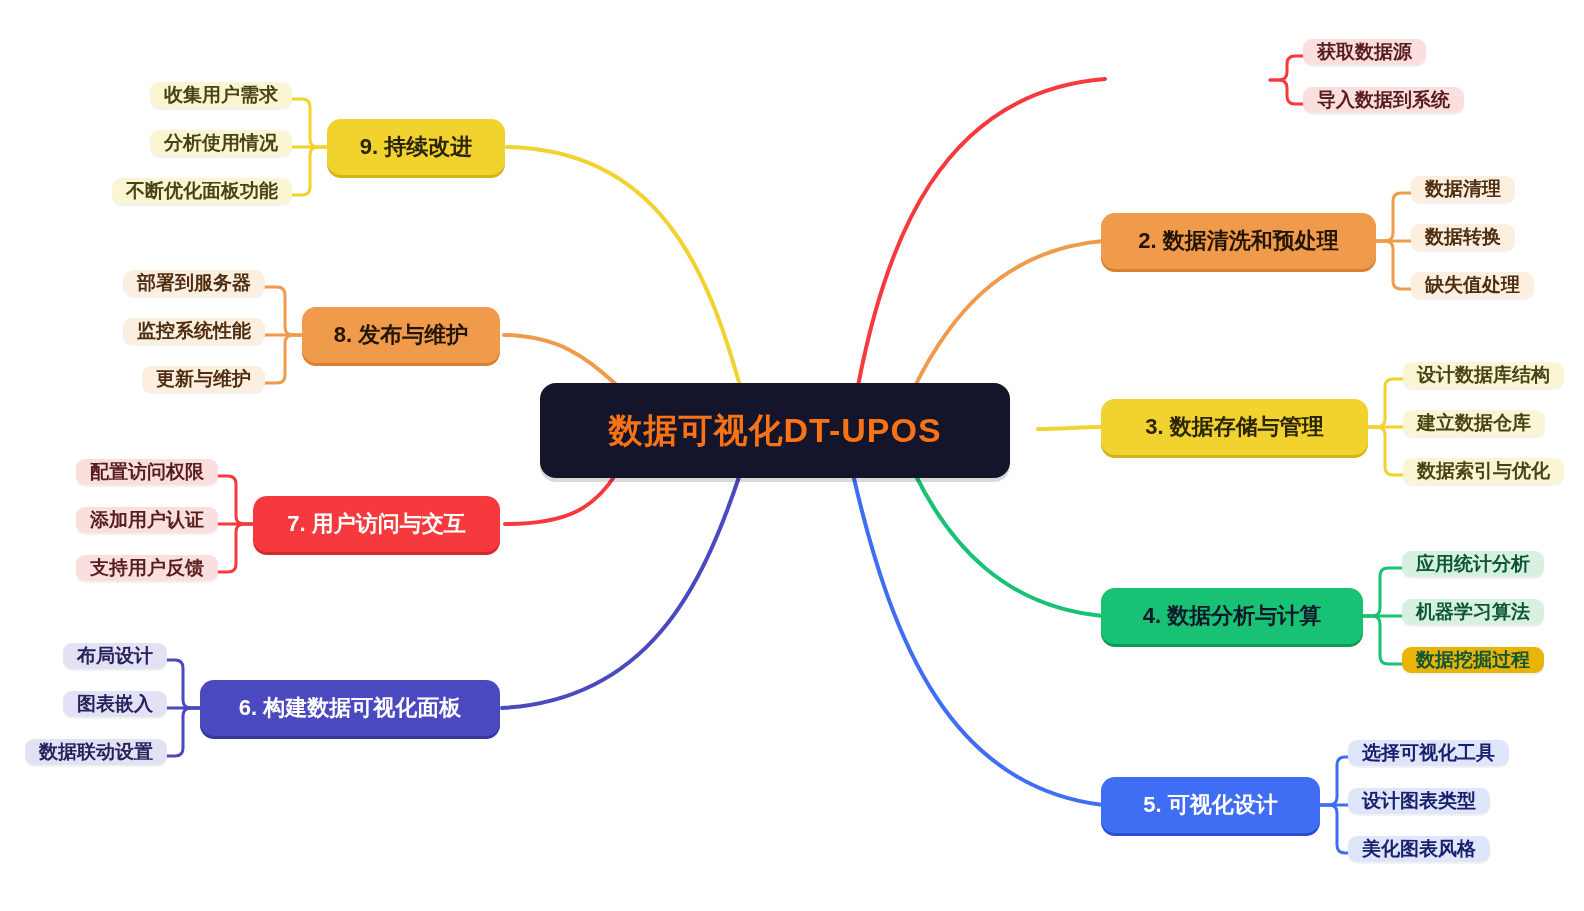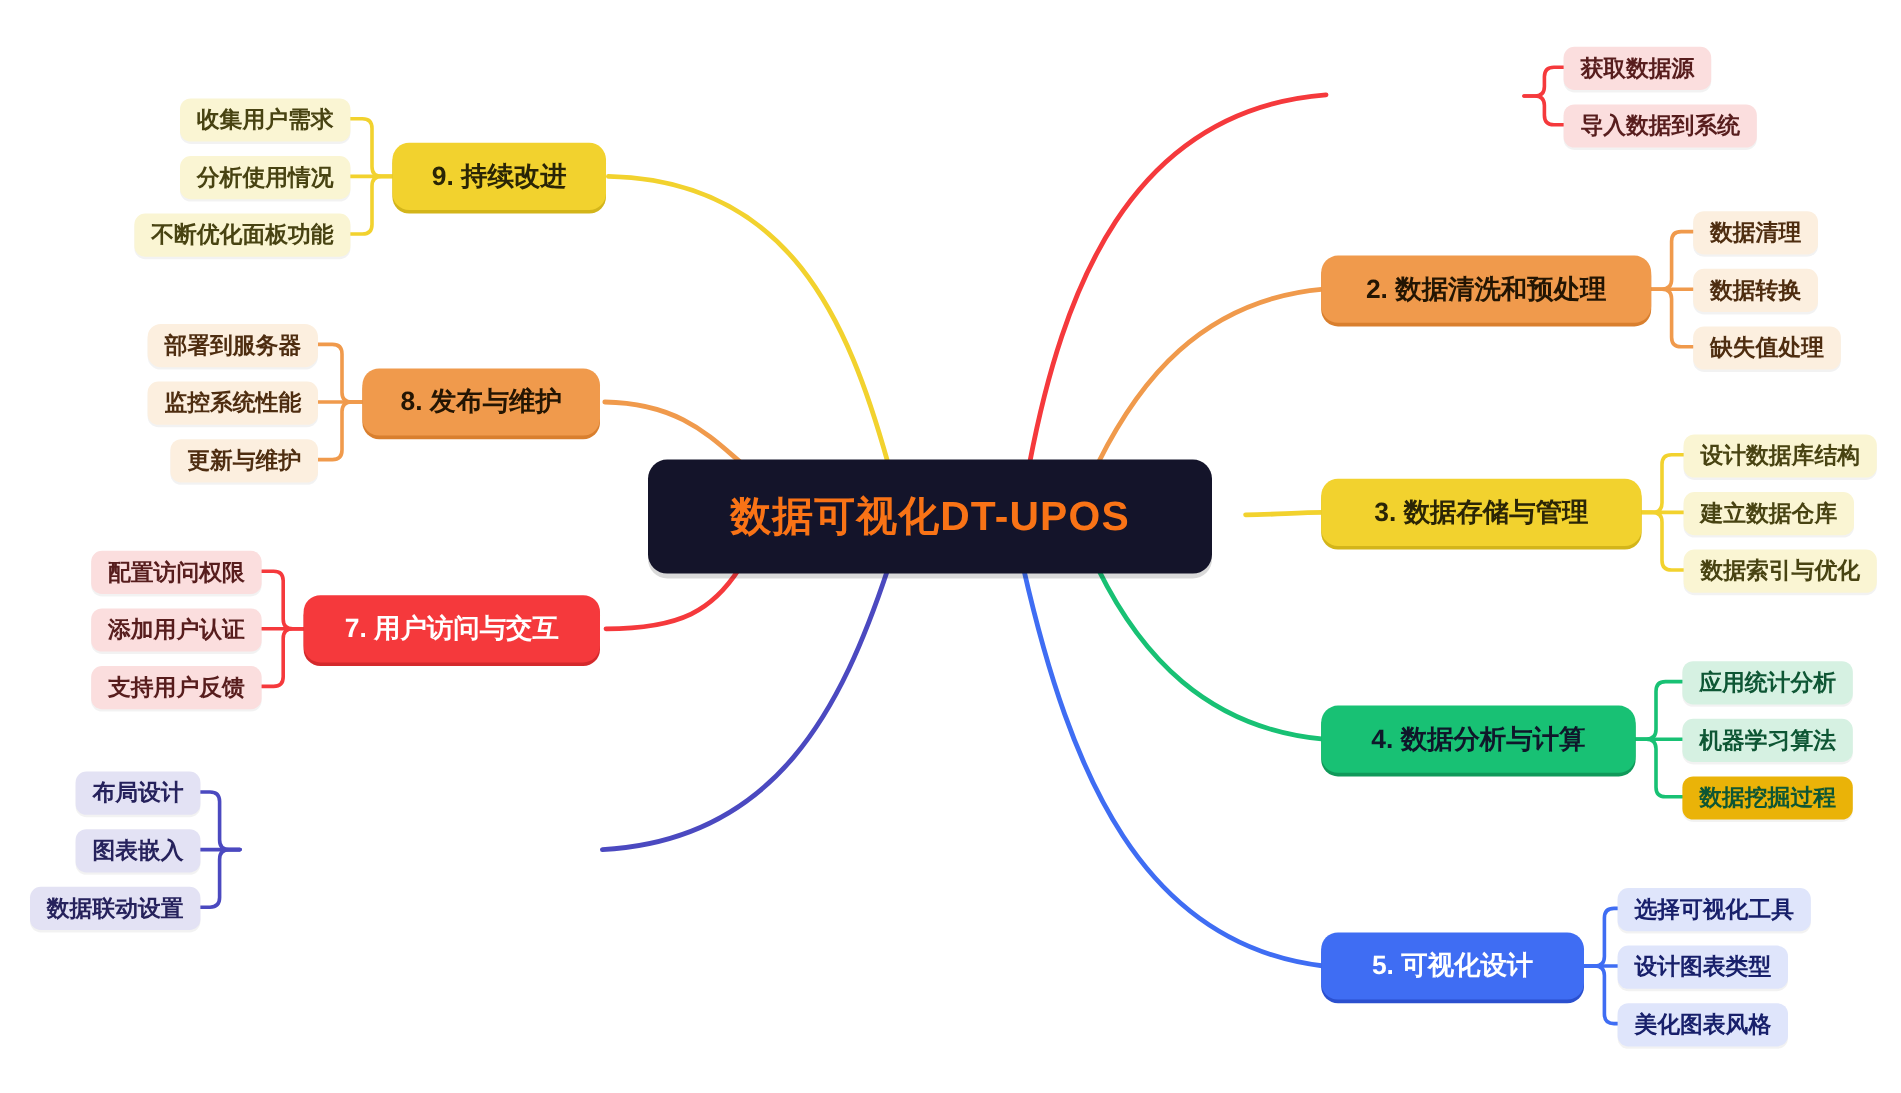--- a/index.html
+++ b/index.html
@@ -33,21 +33,21 @@
     font-weight: bold;
     cursor: default;
   }
   .node.main {
     height: 56px;
     padding: 0 22px;
     border-radius: 14px;
     font-size: 22px;
   }
   .node.child {
-    height: 36px;
+    height: 26px;
     padding: 0 14px;
     border-radius: 9px;
     font-size: 19px;
     box-shadow: 0 2px 0 rgba(0,0,0,0.05);
     z-index: 1;
   }
   .node.center-topic {
     width: 470px;
     height: 95px;
     border-radius: 16px;
@@ -128,20 +128,21 @@
   <div class="node main" style="left: 1101px; top: 588px; min-width: 262px; background: rgb(24, 193, 116); color: #0f172a; box-shadow: rgb(16, 153, 90) 0px 3px 0px;">4. 数据分析与计算</div>
   <div class="node child" style="left: 1402px; top: 551px; background: rgb(214, 241, 226); color: rgb(14, 86, 52);">应用统计分析</div>
   <div class="node child" style="left: 1402px; top: 599px; background: rgb(214, 241, 226); color: rgb(14, 86, 52);">机器学习算法</div>
   <div class="node child" style="left: 1402px; top: 647px; background: #eab308; color: rgb(14, 86, 52);">数据挖掘过程</div>
 
   <div class="node main" style="left: 1101px; top: 777px; min-width: 219px; background: rgb(63, 109, 243); color: rgb(255, 255, 255); box-shadow: rgb(43, 80, 207) 0px 3px 0px;">5. 可视化设计</div>
   <div class="node child" style="left: 1348px; top: 740px; background: rgb(223, 229, 251); color: rgb(24, 32, 107);">选择可视化工具</div>
   <div class="node child" style="left: 1348px; top: 788px; background: rgb(223, 229, 251); color: rgb(24, 32, 107);">设计图表类型</div>
   <div class="node child" style="left: 1348px; top: 836px; background: rgb(223, 229, 251); color: rgb(24, 32, 107);">美化图表风格</div>
 
+  <div class="node main" style="right: 1084px; top: 680px; min-width: 300px; background: rgb(75, 73, 192); color: rgb(255, 255, 255); box-shadow: rgb(55, 53, 156) 0px 3px 0px;">6. 构建数据可视化面板</div>
   <div class="node child" style="right: 1417px; top: 643px; background: rgb(227, 226, 244); color: rgb(38, 34, 92);">布局设计</div>
   <div class="node child" style="right: 1417px; top: 691px; background: rgb(227, 226, 244); color: rgb(38, 34, 92);">图表嵌入</div>
   <div class="node child" style="right: 1417px; top: 739px; background: rgb(227, 226, 244); color: rgb(38, 34, 92);">数据联动设置</div>
 
   <div class="node main" style="right: 1084px; top: 496px; min-width: 247px; background: rgb(245, 57, 60); color: rgb(255, 255, 255); box-shadow: rgb(212, 41, 44) 0px 3px 0px;">7. 用户访问与交互</div>
   <div class="node child" style="right: 1366px; top: 459px; background: rgb(251, 222, 222); color: rgb(87, 29, 29);">配置访问权限</div>
   <div class="node child" style="right: 1366px; top: 507px; background: rgb(251, 222, 222); color: rgb(87, 29, 29);">添加用户认证</div>
   <div class="node child" style="right: 1366px; top: 555px; background: rgb(251, 222, 222); color: rgb(87, 29, 29);">支持用户反馈</div>
 
   <div class="node main" style="right: 1084px; top: 307px; min-width: 198px; background: rgb(240, 154, 76); color: rgb(35, 21, 3); box-shadow: rgb(217, 127, 46) 0px 3px 0px;">8. 发布与维护</div>

